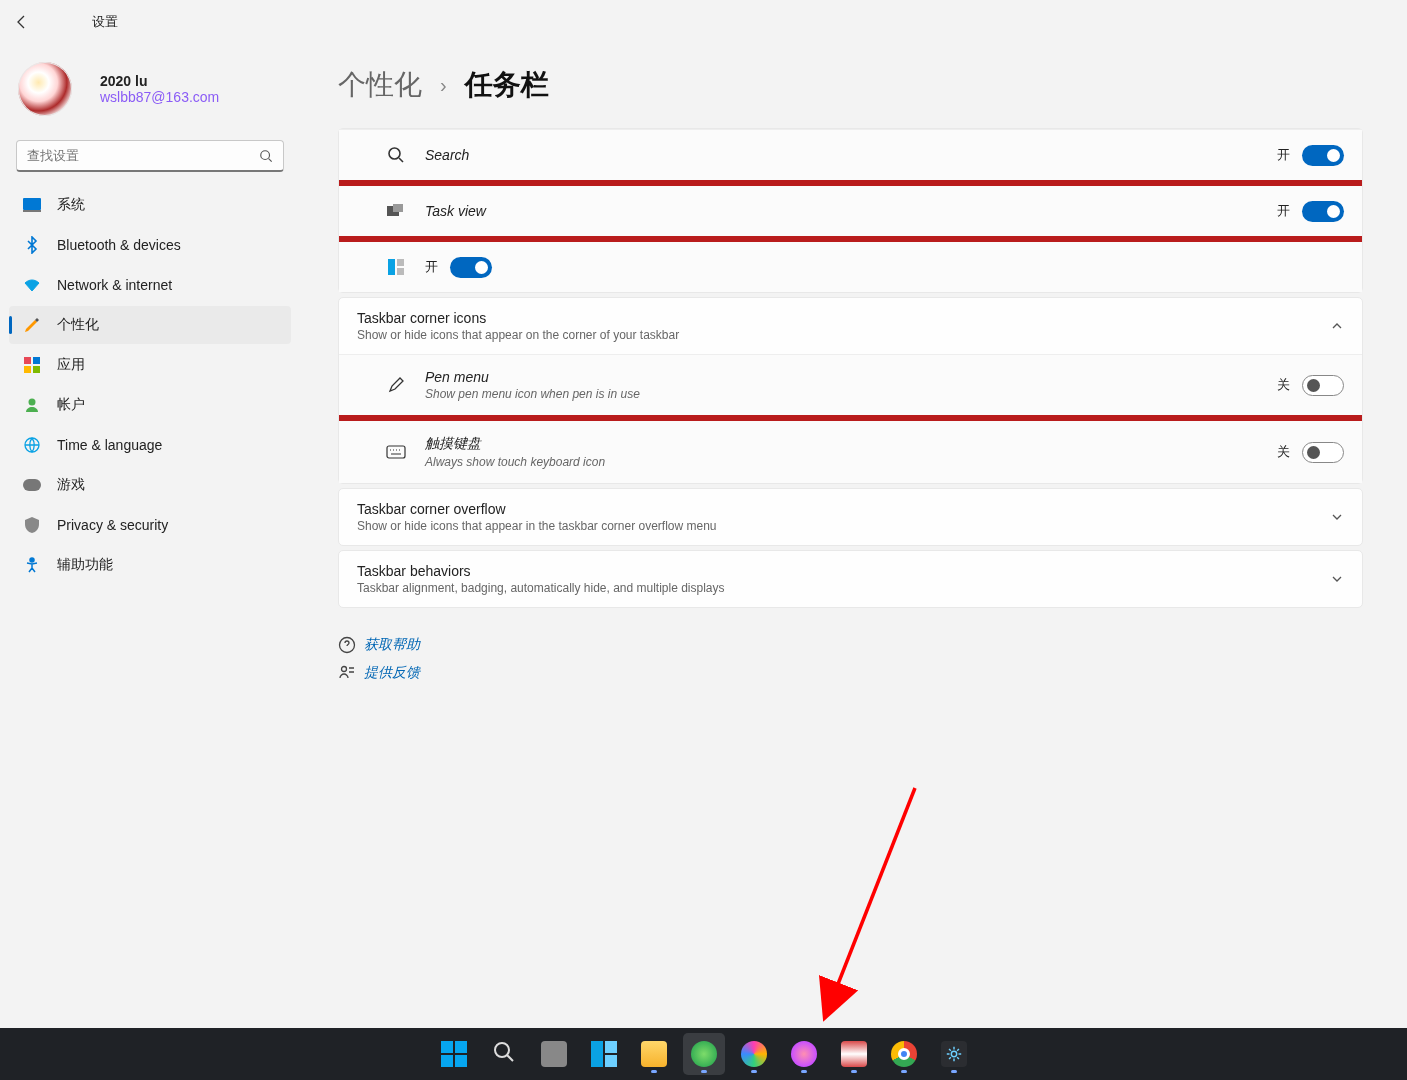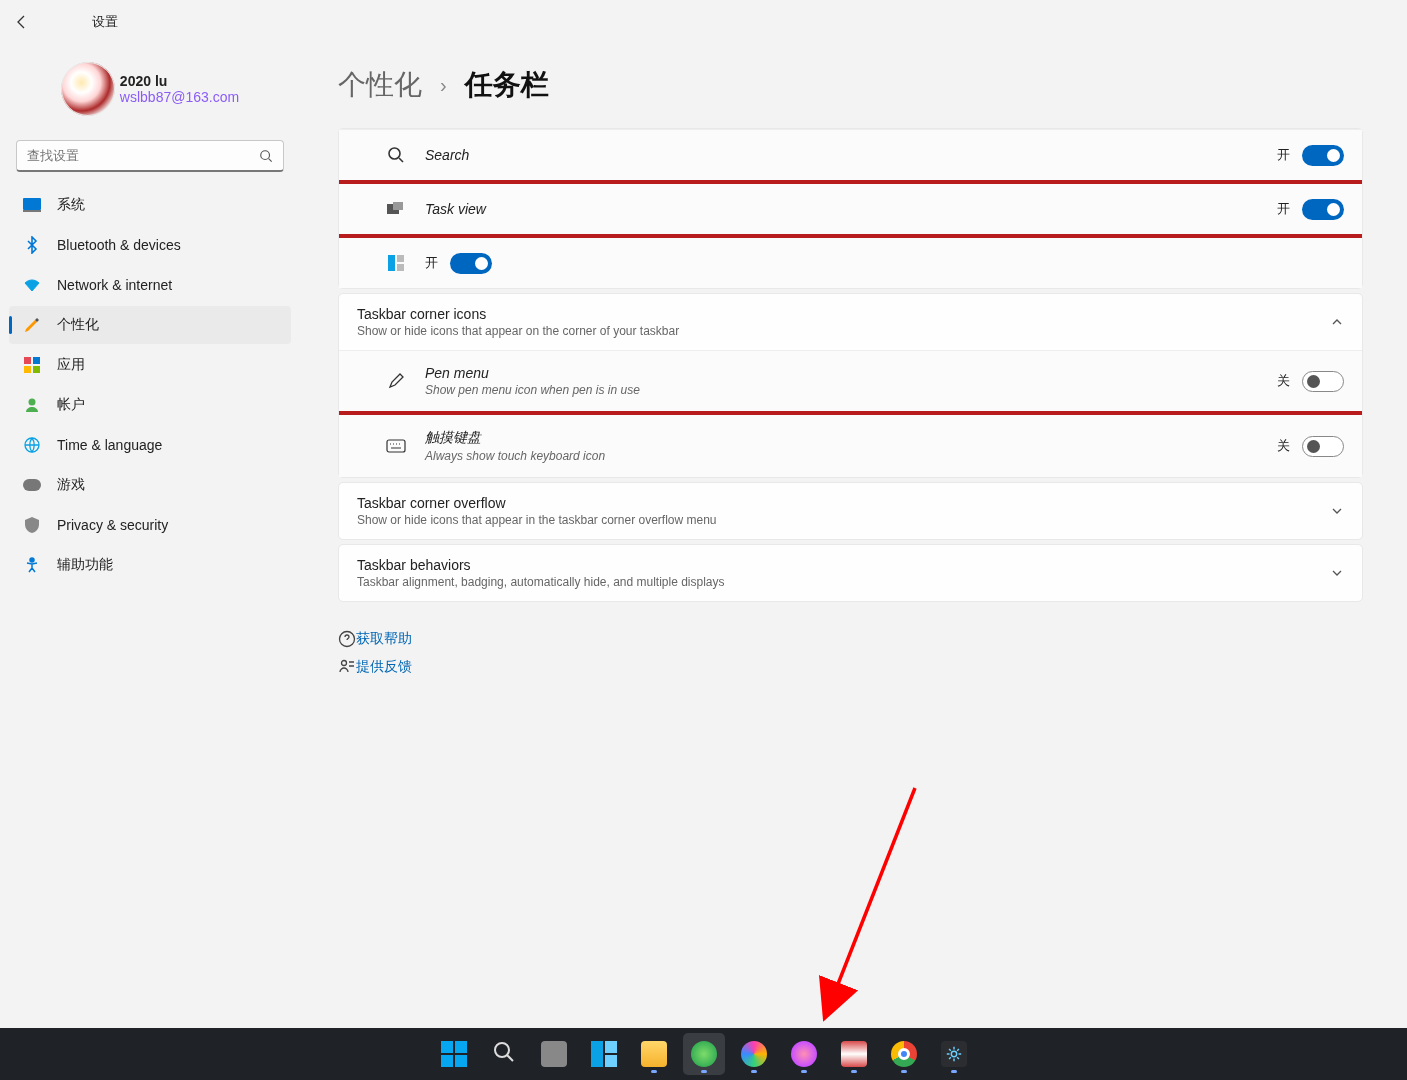--- a/index.html
+++ b/index.html
@@ -3,21 +3,21 @@
   <meta charset="utf-8">
   <style>
     * { margin:0; padding:0; box-sizing:border-box; font-family:"Segoe UI","Microsoft YaHei",sans-serif; }
     body { width:1407px; height:1080px; background:#f3f3f3; overflow:hidden; position:relative; }
     .titlebar { height:44px; display:flex; align-items:center; padding:0 14px; gap:19px; }
     .back-arrow { width:16px; height:16px; display:flex; align-items:center; justify-content:center; color:#333; cursor:pointer; }
     .titlebar-text { font-size:13px; color:#222;margin-left:43px; }
     .content { display:flex; height:calc(100% - 44px - 52px); }
     
     .sidebar { width:300px; padding:10px 6px 0 6px; flex-shrink:0; }
-    .profile { display:flex; align-items:center; gap:5px; padding:8px 12px 16px 12px;justify-content:center; }
+    .profile { display:flex; align-items:center; gap:28px; padding:8px 12px 16px 12px; }
     .avatar { width:54px; height:54px; border-radius:50%; background:radial-gradient(circle at 38% 38%,#ffe9b0 0,#fff 22%,#ffd6d6 40%,#ad2b2b 60%,#fff 78%); box-shadow:inset 0 0 0 1px #e8e8e8; }
     .profile-name { font-size:14px; font-weight:600; color:#222; }
     .profile-email { font-size:14px; color:#8b5cf6; }
     .searchbox { margin:8px 10px 14px 10px; height:32px; background:#fdfdfd; border:1px solid #c8c8c8; border-bottom:2px solid #777; border-radius:4px; display:flex; align-items:center; padding:0 10px; }
     .searchbox input { flex:1; border:none; outline:none; background:transparent; font-size:13px; color:#333; }
     .search-icon-sm { width:14px; height:14px; color:#555; }
     .nav-list { display:flex; flex-direction:column; gap:2px; margin-top:6px; }
     .nav-item { height:38px; display:flex; align-items:center; gap:16px; padding:0 14px; border-radius:4px; font-size:14px; color:#222; cursor:pointer; margin:0 3px; }
     .nav-item.active { background:#eaeaea; position:relative; }
     .nav-item.active::before { content:""; position:absolute; left:0; top:10px; bottom:10px; width:3px; background:#0067c0; border-radius:2px; }
@@ -27,37 +27,37 @@
     .breadcrumb { display:flex; align-items:center; gap:18px; margin-bottom:24px; }
     .bc-link { font-size:28px; color:#666; cursor:pointer; font-weight:400; }
     .bc-sep { font-size:20px; color:#888; }
     .bc-current { font-size:28px; color:#111; font-weight:600; }
     .panel { background:#fefefe; border:1px solid #e8e8e8; border-radius:5px; margin-bottom:4px; }
     .panel-head { padding:12px 18px; display:flex; align-items:center; justify-content:space-between; cursor:pointer; }
     .panel-title { font-size:14px; color:#222; }
     .panel-sub { font-size:12px; color:#666; margin-top:2px; }
     .chev { width:14px; height:14px; color:#555; transition:transform .15s; }
     .panel-body { border-top:1px solid #eee; }
-    .row { display:flex; align-items:center; padding:14px 18px 14px 46px; border-top:4px solid #b91c1c; background:#fbfbfb; }
+    .row { display:flex; align-items:center; padding:14px 18px 14px 46px; border-top:6px solid #b91c1c; background:#fbfbfb; }
     .row:first-child { border-top:none; }
     .row-icon { width:22px; height:22px; margin-right:18px; display:flex; align-items:center; justify-content:center; color:#333; }
     .row-text { flex:1;font-style:italic; }
     .row-label { font-size:14px; color:#222; }
     .row-sub { font-size:12px; color:#666; margin-top:2px; }
     .toggle-wrap { display:flex; align-items:center; gap:12px; }
     .toggle-state { font-size:13px; color:#222; }
     .toggle { width:42px; height:21px; border-radius:11px; position:relative; cursor:pointer; }
     .toggle.on { background:#0067c0; }
     .toggle.off { background:#fff; border:1px solid #888; }
     .toggle .knob { position:absolute; width:13px; height:13px; border-radius:50%; top:4px; }
     .toggle.on .knob { background:#fff; right:4px; }
     .toggle.off .knob { background:#555; left:4px; top:3px; }
     .panel + .panel { margin-top:4px; }
     .footer-links { margin-top:28px; display:flex; flex-direction:column; gap:10px; }
-    .flink { display:flex; align-items:center; gap:0; font-size:14px; color:#0066b4; cursor:pointer; }
+    .flink { display:flex; align-items:center; gap:8px; font-size:14px; color:#0066b4; cursor:pointer;font-style:italic; }
     .flink .ico { width:18px; height:18px; color:#444; }
     
     .red-arrow { position:absolute; pointer-events:none; }
     
     .taskbar { position:absolute; bottom:0; left:0; right:0; height:52px; background:#1f2226; display:flex; align-items:center; justify-content:center; gap:8px; }
     .tb-btn { width:42px; height:42px; border-radius:5px; display:flex; align-items:center; justify-content:center; cursor:pointer; position:relative; }
     .tb-btn .dot { position:absolute; bottom:2px; width:6px; height:3px; border-radius:2px; }
     .ic { width:26px; height:26px; border-radius:4px; }
     
   </style>

